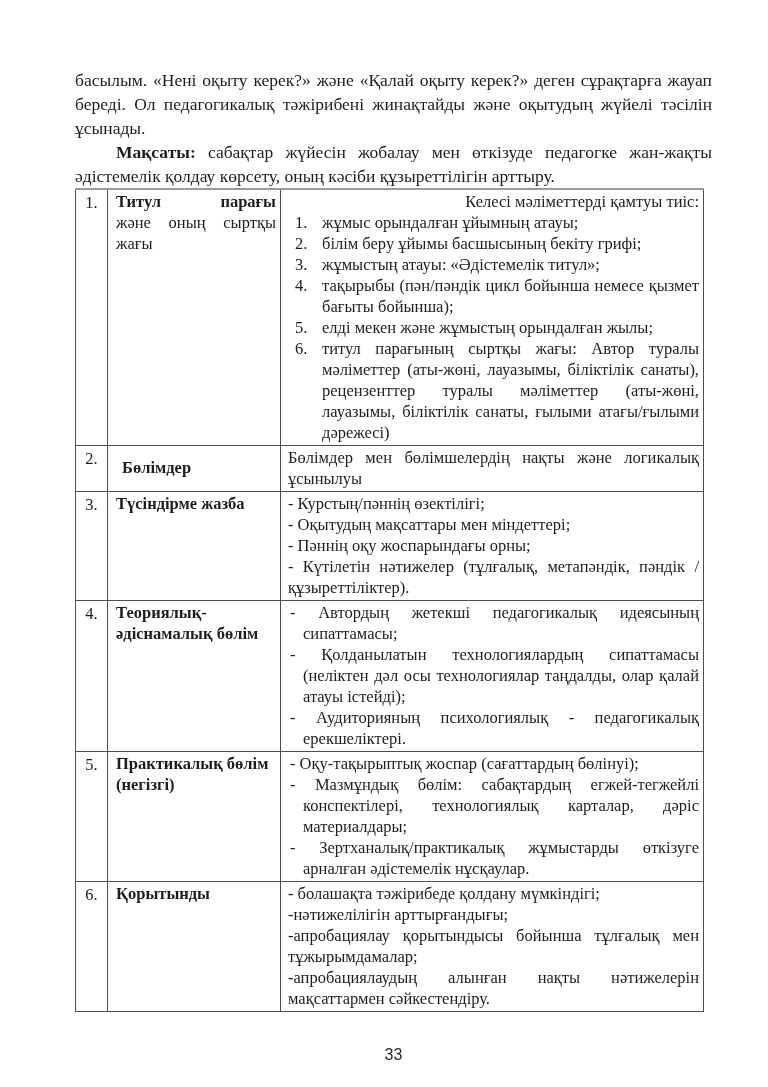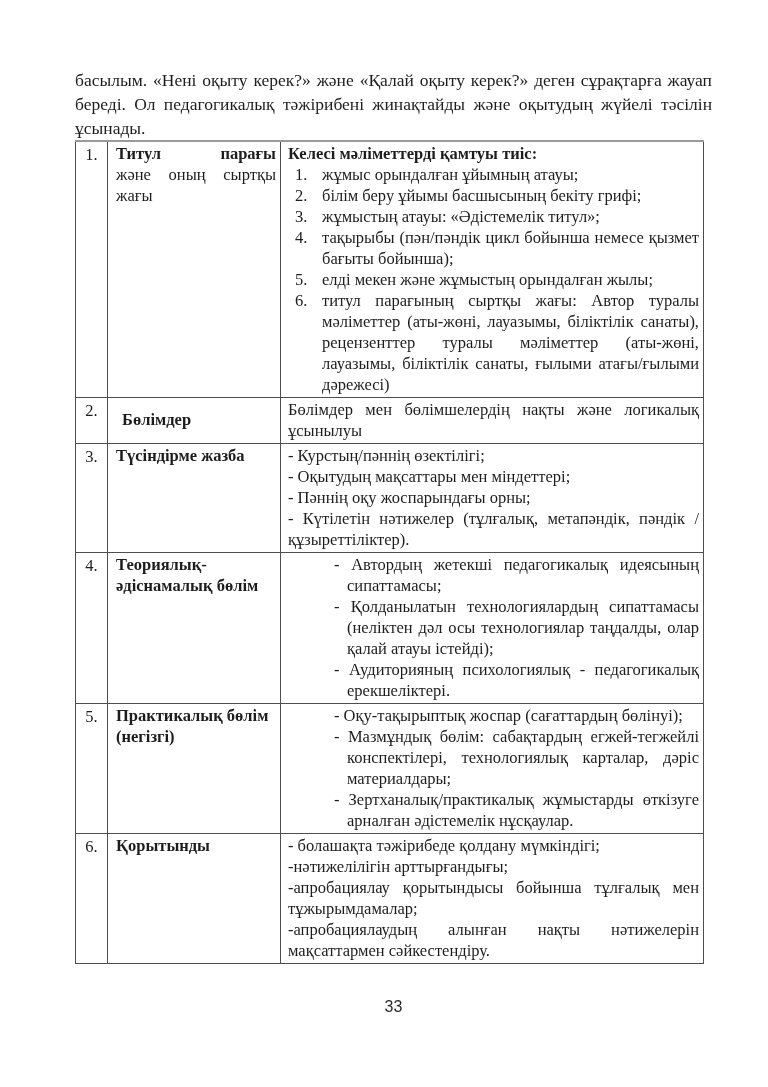--- a/index.html
+++ b/index.html
@@ -26,38 +26,39 @@
     font-size:16.5px; line-height:21px;
     border-top:2px solid #9a9a9a;
   }
   .tbl td { border:1px solid #4e4e4e; vertical-align:top; padding:1px 4px 2px 7px; }
   td.c-num { text-align:center; padding:2px 1px 2px 1px; }
   td.c-name { padding:1px 4px 2px 8px; }
   .b { font-weight:bold; }
   .jlast { text-align:justify; text-align-last:justify; font-weight:bold; }
   .just { text-align:justify; }
   .name-pad { padding-top:10px; padding-left:6px; }
-  .hdr { font-weight:bold; }
+  .hdr { font-weight:normal;text-align:right; }
   .oli { position:relative; padding-left:34px; text-align:justify; }
   .oli .n { position:absolute; left:7px; top:0; }
-  .hang { padding-left:15px; text-indent:-13px; text-align:justify;margin-left:44px; }
+  .hang { padding-left:15px; text-indent:-13px; text-align:justify; }
   .flat { text-align:justify; }
   .pageno {
     width:637px; margin-top:34px; text-align:center;
     font-family:"Liberation Sans", sans-serif;
     font-size:16px; color:#2a2a2a;
   }
 </style>
 </head>
 <body>
 
 <div class="page">
 
   <p class="para">басылым. «Нені оқыту керек?» және «Қалай оқыту керек?» деген сұрақтарға жауап береді. Ол педагогикалық тәжірибені жинақтайды және оқытудың жүйелі тәсілін ұсынады.</p>
 
+  <p class="para indent"><span class="b">Мақсаты:</span><span> сабақтар жүйесін жобалау мен өткізуде педагогке жан-жақты әдістемелік қолдау көрсету, оның кәсіби құзыреттілігін арттыру.</span></p>
 
 
   <table class="tbl">
     <colgroup>
       <col style="width:32px">
       <col style="width:173px">
       <col style="width:423px">
     </colgroup>
 
     <tbody>

